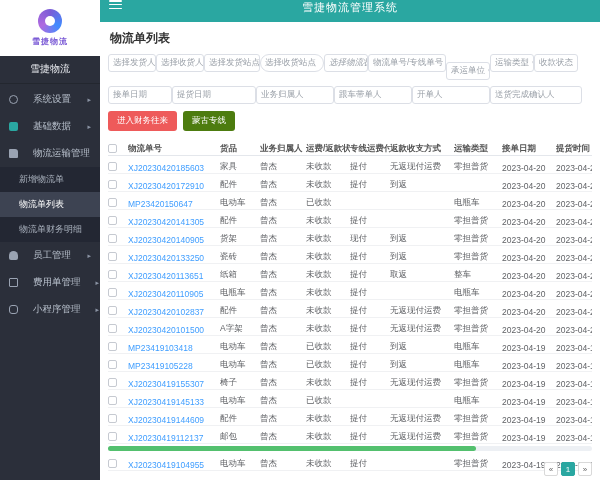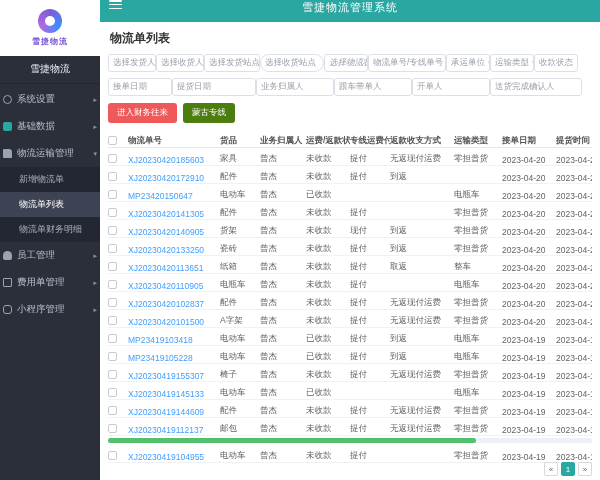--- a/index.html
+++ b/index.html
@@ -9,21 +9,21 @@
 
   
   .sidebar{position:absolute;left:0;top:0;width:100px;height:480px;background:#2b2f3a;z-index:3}
   .logo-card{background:#fff;height:56px;display:flex;flex-direction:column;align-items:center;justify-content:center;gap:3px}
   .logo-swirl{width:24px;height:24px;border-radius:50%;
     background:conic-gradient(#7c5cd6,#3f8cff,#b06ae0,#7c5cd6);position:relative}
   .logo-swirl::after{content:"";position:absolute;inset:7px;background:#fff;border-radius:50%}
   .logo-text{font-size:8px;font-weight:bold;color:#7c5cd6;letter-spacing:1px}
   .brand{color:#e8eaef;font-size:10px;text-align:center;padding:6px 0 7px;border-bottom:1px solid #23272f}
   .menu{padding-top:2px}
-  .menu-item{display:flex;align-items:center;gap:5px;padding:7px 3px;color:#b8c0cc;font-size:9.5px;cursor:pointer;white-space:nowrap;overflow:hidden}
+  .menu-item{display:flex;align-items:center;gap:15px;padding:7px 9px;color:#b8c0cc;font-size:9.5px;cursor:pointer;white-space:nowrap;overflow:hidden}
   .menu-item .chev{margin-left:auto;font-size:7px;color:#8a93a3}
   .submenu{background:#232733}
   .submenu-item{padding:6px 6px 6px 19px;font-size:9px;color:#a9b1bd;cursor:pointer;white-space:nowrap;overflow:hidden}
   .submenu-item.active{background:#3d4352;color:#fff}
   .icon{width:9px;height:9px;flex:none;display:inline-block}
   .i-gear{border:1.5px solid #9aa3b2;border-radius:50%}
   .i-database{background:#2aa7a1;border-radius:2px}
   .i-truck{background:#9aa3b2;border-radius:1px 3px 1px 1px}
   .i-stats{background:linear-gradient(to right,#9aa3b2 28%,transparent 28%,transparent 40%,#9aa3b2 40%,#9aa3b2 66%,transparent 66%,transparent 78%,#9aa3b2 78%)}
   .i-users{background:#9aa3b2;border-radius:50% 50% 2px 2px}
@@ -143,21 +143,21 @@
           </div>
           <div class="f-box" style="width: 64px; border-radius: 9px;">
             <span>选择收货站点</span>
           </div>
           <div class="f-box" style="width: 44px; font-style: italic;">
             <span>选择物流状态</span>
           </div>
           <div class="f-box" style="width: 78px;">
             <span>物流单号/专线单号</span>
           </div>
-          <div class="f-box" style="width: 44px;">
+          <div class="f-box" style="width: 44px; margin-top: 8px;">
             <span>承运单位</span>
             <span class="caret">▾</span>
           </div>
           <div class="f-box" style="width: 44px;">
             <span>运输类型</span>
             <span class="caret">▾</span>
           </div>
           <div class="f-box" style="width: 44px;">
             <span>收款状态</span>
           </div>

